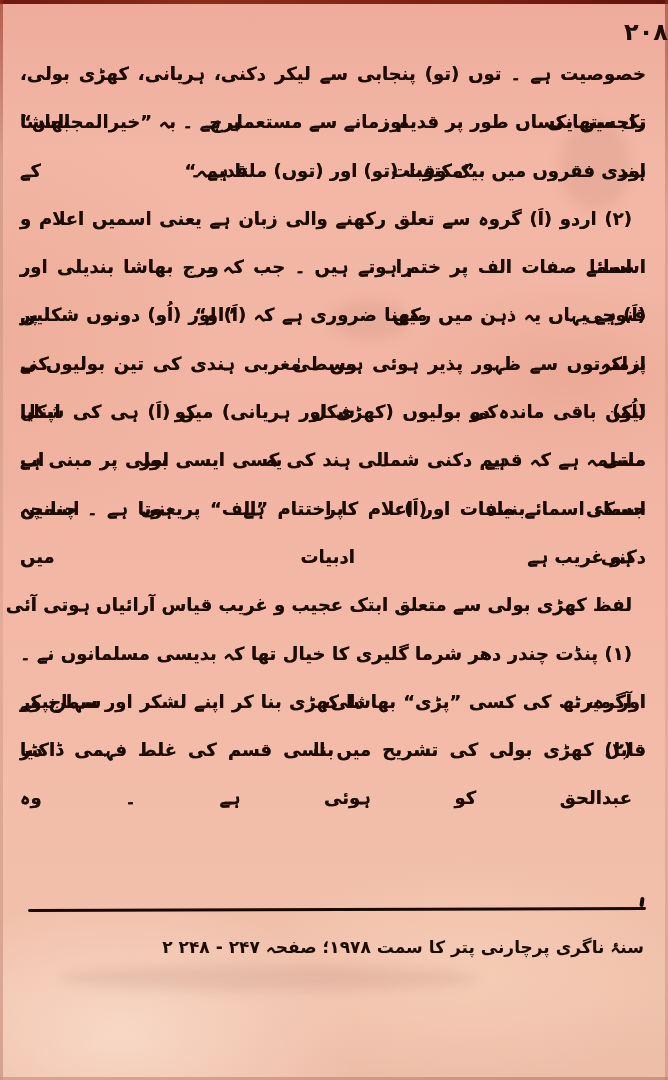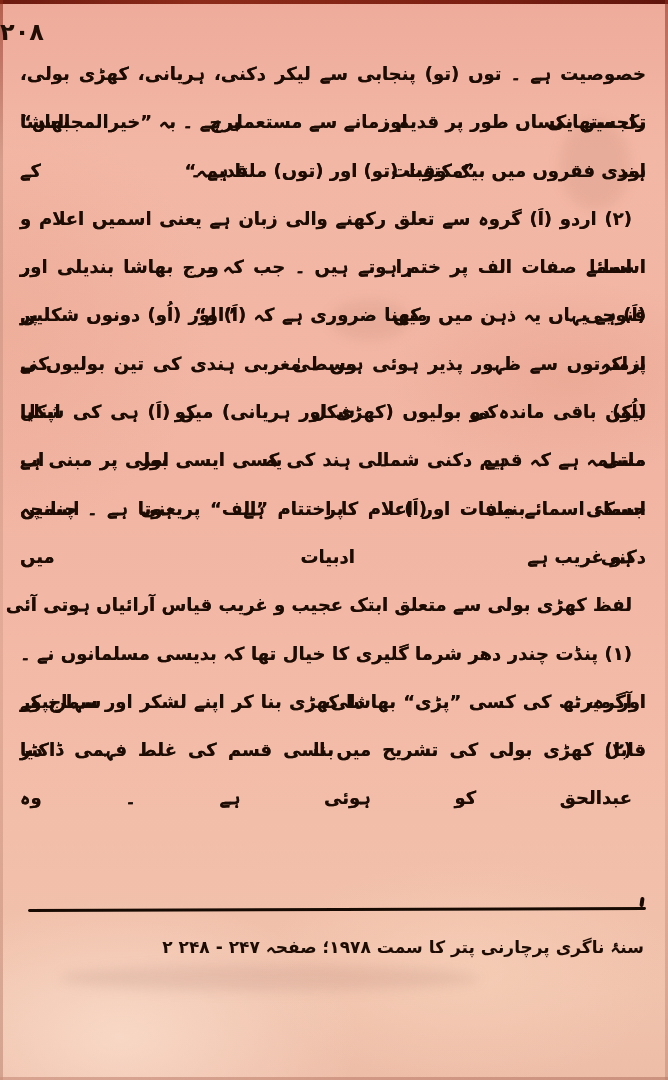--- a/index.html
+++ b/index.html
@@ -20,21 +20,21 @@
   .edge-bottom{position:absolute;left:0;bottom:0;width:668px;height:3px;background:linear-gradient(90deg,#c98f7c,#b97c69);opacity:.65;}
   .edge-left{position:absolute;left:0;top:0;width:3px;height:1080px;background:linear-gradient(180deg,#8d2b1a,#c58f7d 15%,#d9a28d 60%,#c08a77);opacity:.6;}
   .edge-right{position:absolute;right:0;top:0;width:3px;height:1080px;background:linear-gradient(180deg,#8d2b1a,#cc917c 20%,#d9a28d 70%,#c08a77);opacity:.55;}
   .stain{position:absolute;border-radius:50%;filter:blur(6px);pointer-events:none;}
   .stain.s1{left:60px;top:965px;width:420px;height:26px;background:rgba(170,120,110,.18);}
   .stain.s2{left:330px;top:300px;width:80px;height:40px;background:rgba(150,90,70,.10);}
   .stain.s3{left:560px;top:120px;width:70px;height:90px;background:rgba(160,95,75,.12);}
 
   .page-number{
     position:absolute;top:18px;left:0;width:668px;
-    text-align:left;
+    text-align:right;
     font-size:24px;font-weight:bold;
     letter-spacing:1px;
   }
   .body-text{
     position:absolute;top:50px;right:22px;left:20px;
     direction:rtl;
   }
   .line{
     height:48.3px;
     line-height:48.3px;

